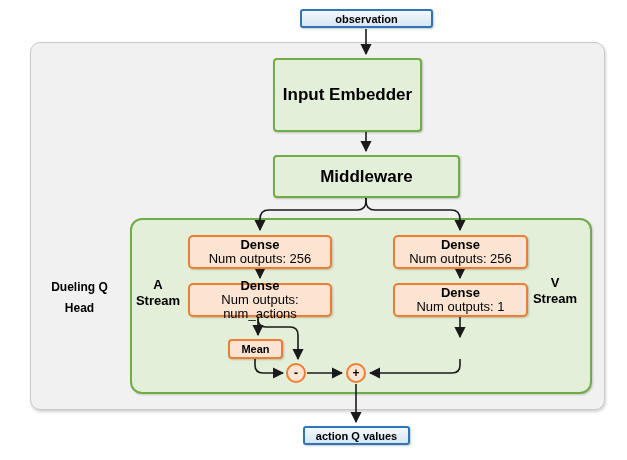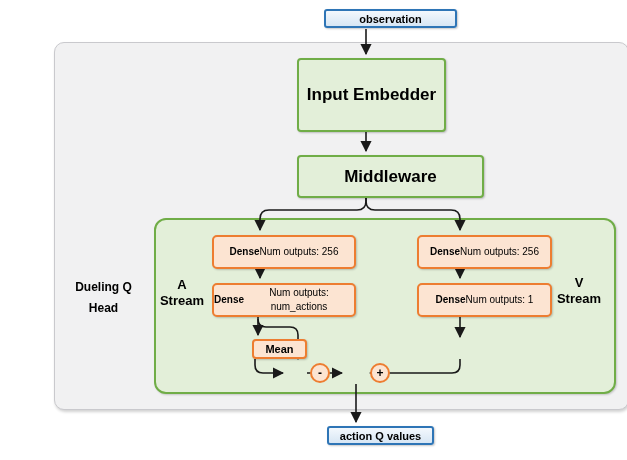--- a/index.html
+++ b/index.html
@@ -7,21 +7,21 @@
     --green-border:#70ad47; --green-fill:#e3efd9;
     --orange-border:#ed7d31; --orange-fill:#fce4d2;
     --container-fill:#f1f1f2; --container-border:#c9c9cd;
     --line:#1a1a1a; --text:#000000;
   }
   html,body{margin:0;padding:0;background:#ffffff;}
   .stage{
     position:relative;width:627px;height:460px;background:#ffffff;overflow:hidden;
     font-family:"Liberation Sans","DejaVu Sans",sans-serif;color:var(--text);
   }
-  .abs{position:absolute;box-sizing:border-box;margin-left:24px;}
+  .abs{position:absolute;box-sizing:border-box;}
   .gray-container{
     background:var(--container-fill);
     border:1.5px solid var(--container-border);
     border-radius:10px;
     box-shadow:1px 2px 3px rgba(0,0,0,0.18);
   }
   .green-box{
     background:var(--green-fill);
     border:2px solid var(--green-border);
     border-radius:4px;
@@ -41,22 +41,22 @@
     border-radius:3px;
     box-shadow:1px 1px 2px rgba(0,0,0,0.22);
     display:flex;align-items:center;justify-content:center;
     font-weight:bold;font-size:11px;
   }
   .orange-box{
     background:var(--orange-fill);
     border:2px solid var(--orange-border);
     border-radius:5px;
     box-shadow:1px 1px 2px rgba(0,0,0,0.2);
-    display:flex;flex-direction:row;align-items:center;justify-content:center;
-    font-size:10px;line-height:14px;text-align:center;
+    display:flex;flex-direction:column;align-items:center;justify-content:center;
+    font-size:13px;line-height:14px;text-align:center;
   }
   .orange-box .t{font-weight:bold;}
   .orange-label{
     background:var(--orange-fill);
     border:2px solid var(--orange-border);
     border-radius:4px;
     box-shadow:1px 1px 2px rgba(0,0,0,0.2);
     display:flex;align-items:center;justify-content:center;
     font-weight:bold;font-size:11px;
   }

